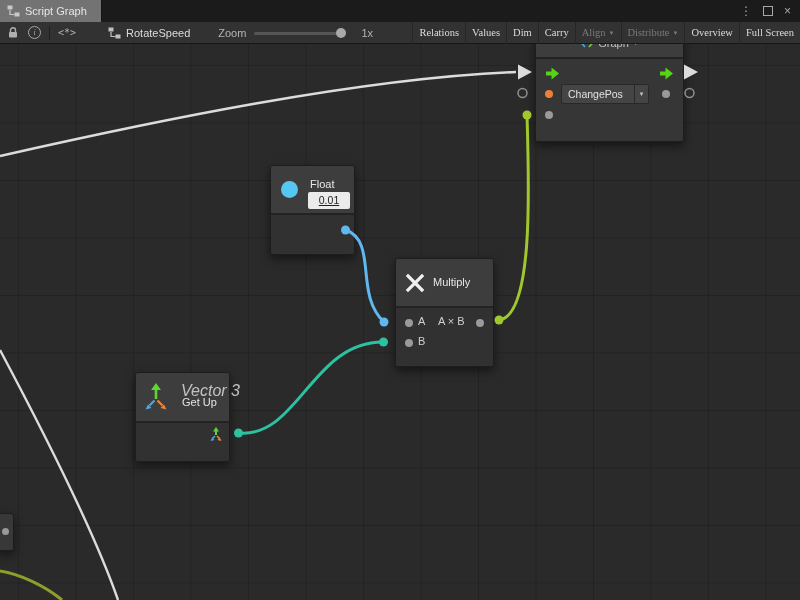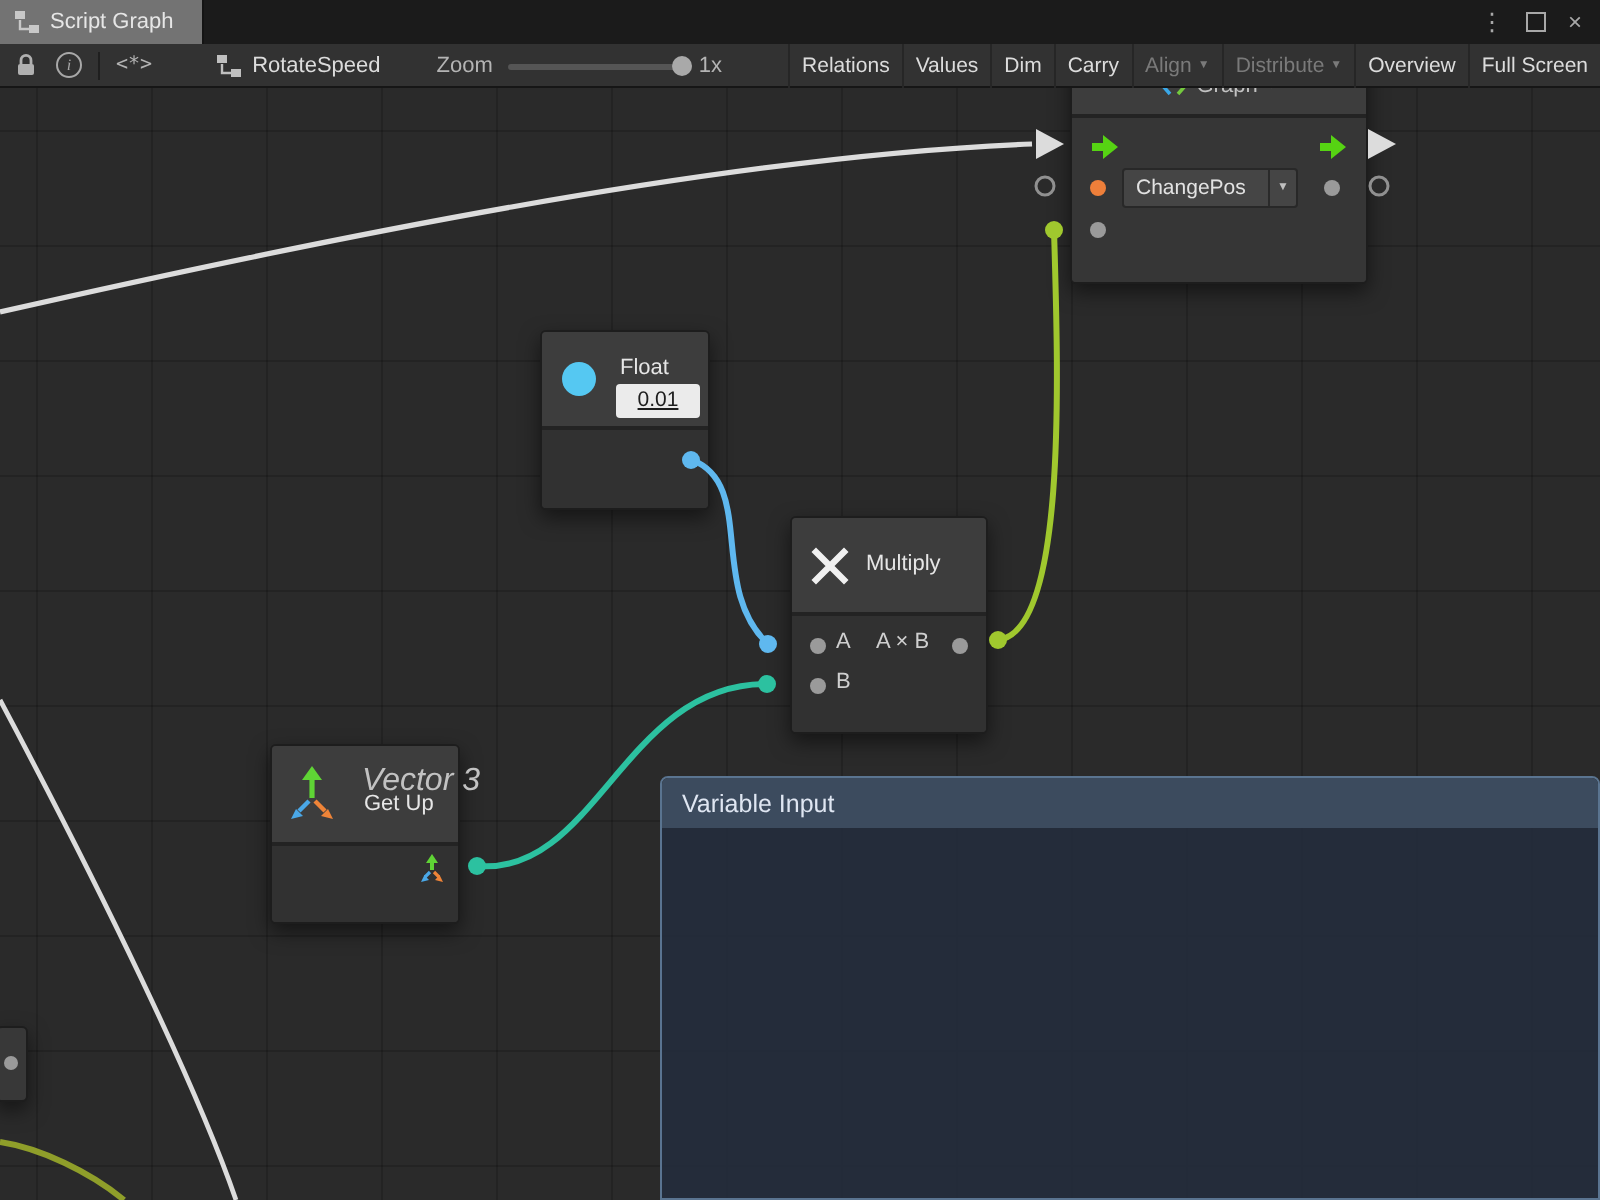--- a/index.html
+++ b/index.html
@@ -23,22 +23,22 @@
   .info-circle{width:11px;height:11px;border:1px solid #a8a8a8;border-radius:50%;
     display:inline-flex;align-items:center;justify-content:center;font-size:8px;color:#a8a8a8;
     font-family:"Liberation Serif",serif;font-style:italic;}
   .code-toggle{font-family:"DejaVu Sans Mono",monospace;font-size:10px;color:#b4b4b4;}
   .graph-ref{display:inline-flex;align-items:center;gap:5px;margin-left:32px;color:#dcdcdc;}
   .zoom-label{margin-left:28px;color:#b4b4b4;}
   .slider{position:relative;width:92px;height:10px;margin-left:8px;}
   .slider .track{position:absolute;top:4px;left:0;right:0;height:3px;background:#555;border-radius:2px;}
   .slider .knob{position:absolute;top:0;left:calc(100% - 10px);width:10px;height:10px;
     border-radius:50%;background:#a9a9a9;}
-  .zoom-value{margin-left:3px;color:#b4b4b4;}
-  .tb-buttons{margin-left:auto;display:flex;height:22px;align-items:center;}
+  .zoom-value{margin-left:15px;color:#b4b4b4;}
+  .tb-buttons{margin-left:auto;display:flex;height:22px;align-items:center;font-family:Liberation Serif, serif;}
   .tb-btn{padding:0 6px;height:22px;display:flex;align-items:center;gap:3px;font-size:10.5px;
     color:#dcdcdc;border-left:1px solid #262626;white-space:nowrap;cursor:default;}
   .tb-btn.disabled{color:#7a7a7a;}
   .caret{font-size:6px;line-height:1;}
 
   
   .canvas{position:absolute;top:44px;left:0;width:800px;height:556px;overflow:hidden;
     background-color:#2a2a2a;
     background-image:linear-gradient(to right,rgba(0,0,0,.17) 1px,transparent 1px),
                      linear-gradient(to bottom,rgba(0,0,0,.17) 1px,transparent 1px);
@@ -150,26 +150,20 @@
         <span>Overview</span>
       </div>
       <div class="tb-btn">
         <span>Full Screen</span>
       </div>
     </div>
   </div>
 
   <div class="canvas">
 
-    <div class="group" style="left:330px;top:344px;width:470px;height:212px">
-      <div class="group-header">
-        <span>Variable Input</span>
-      </div>
-      <div class="group-body"></div>
-    </div>
 
     <div class="node" style="left:535px;top:-16px;width:147px;height:112px">
       <div class="node-header" style="height:28px;border-bottom:2px solid #232323">
         <div class="graph-select">
           <svg width="14" height="10" viewBox="0 0 14 10">
             <path d="M5 1 L1.5 5 L5 9" stroke="#3aa8e8" stroke-width="1.8" fill="none"></path>
             <path d="M9 1 L12.5 5 L9 9" stroke="#74c93e" stroke-width="1.8" fill="none"></path>
           </svg>
           <span>Graph</span>
           <span class="caret">▼</span>

